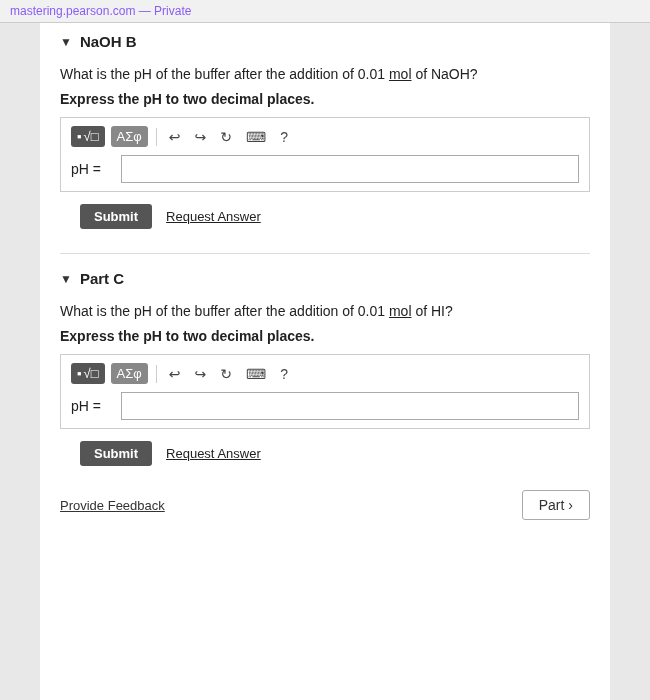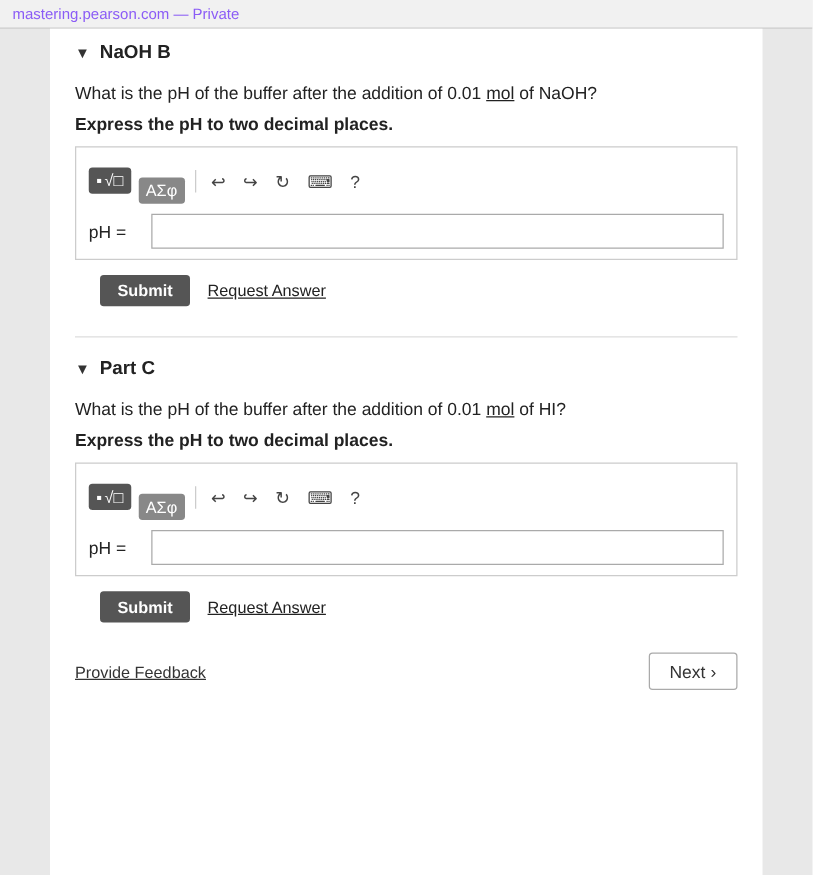--- a/index.html
+++ b/index.html
@@ -69,21 +69,20 @@
       border-radius: 3px;
       padding: 3px 6px;
       font-size: 13px;
       cursor: pointer;
       display: inline-flex;
       align-items: center;
       gap: 2px;
     }
     .toolbar-btn.light {
       background: #888;
-      margin-top: 16px;
     }
     .toolbar-icon {
       background: none;
       border: none;
       font-size: 14px;
       cursor: pointer;
       color: #444;
       padding: 2px 4px;
     }
     .input-row {
@@ -269,18 +268,18 @@
 
     <div class="buttons-row">
       <button class="submit-btn">Submit</button>
       <button class="request-link">Request Answer</button>
     </div>
   </div>
 
   <div class="footer-row">
     <button class="feedback-link">Provide Feedback</button>
     <button class="next-btn">
-      <span>Next</span>
+      <span>Part</span>
       <span> ›</span>
     </button>
   </div>
 
 </div>
 
 </body></html>

